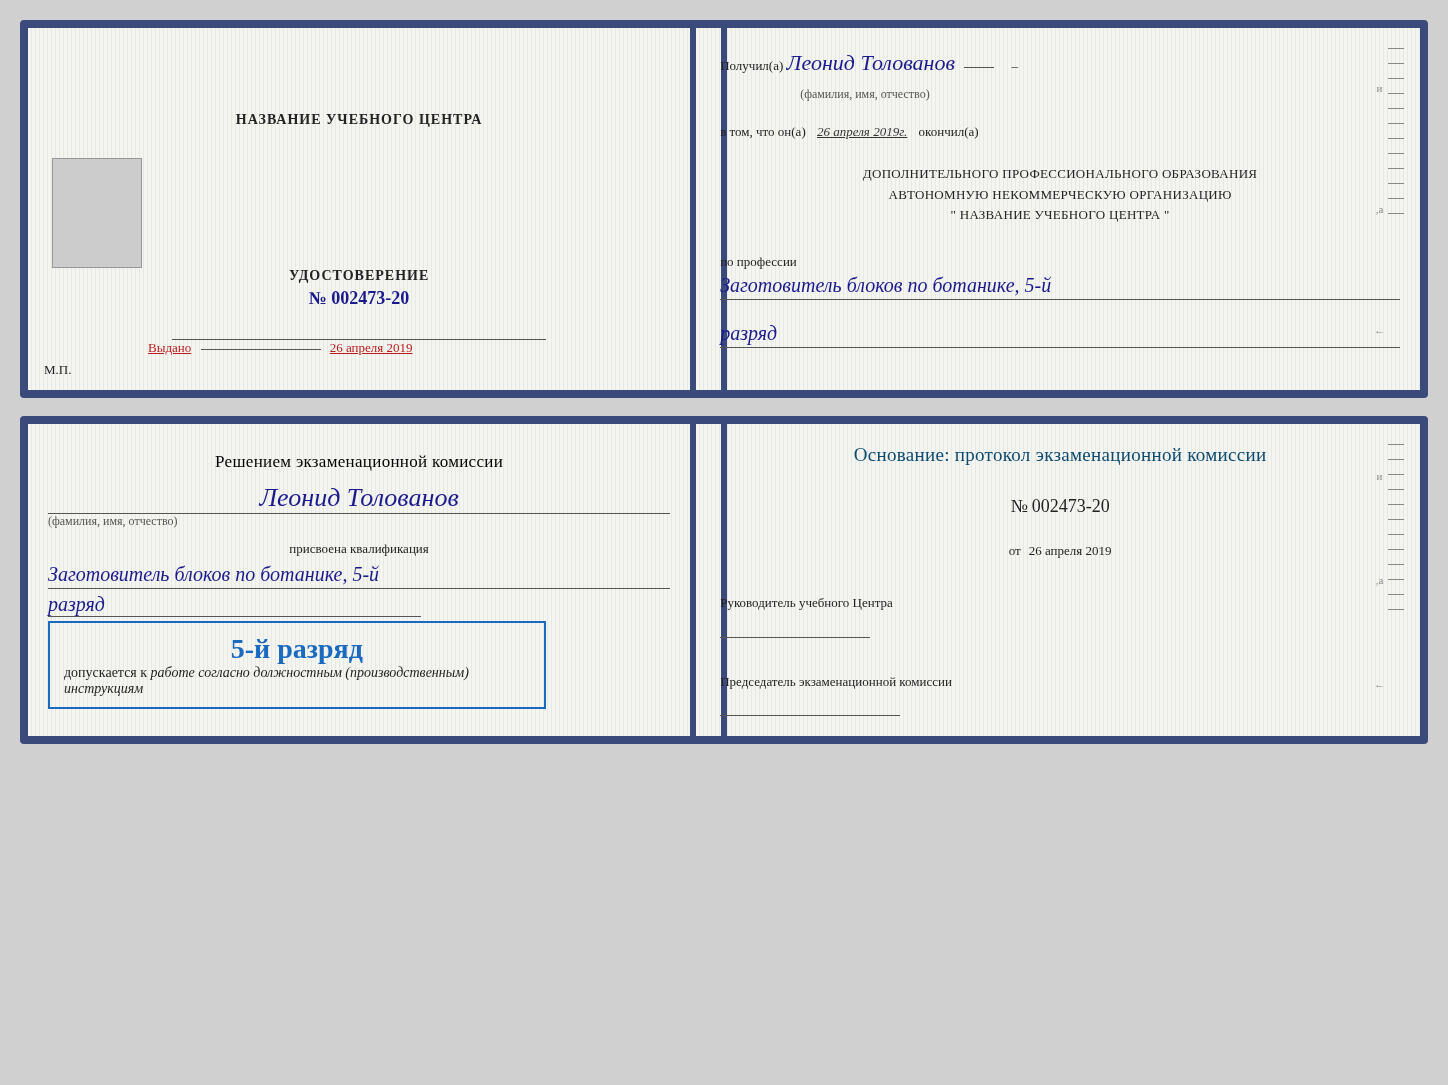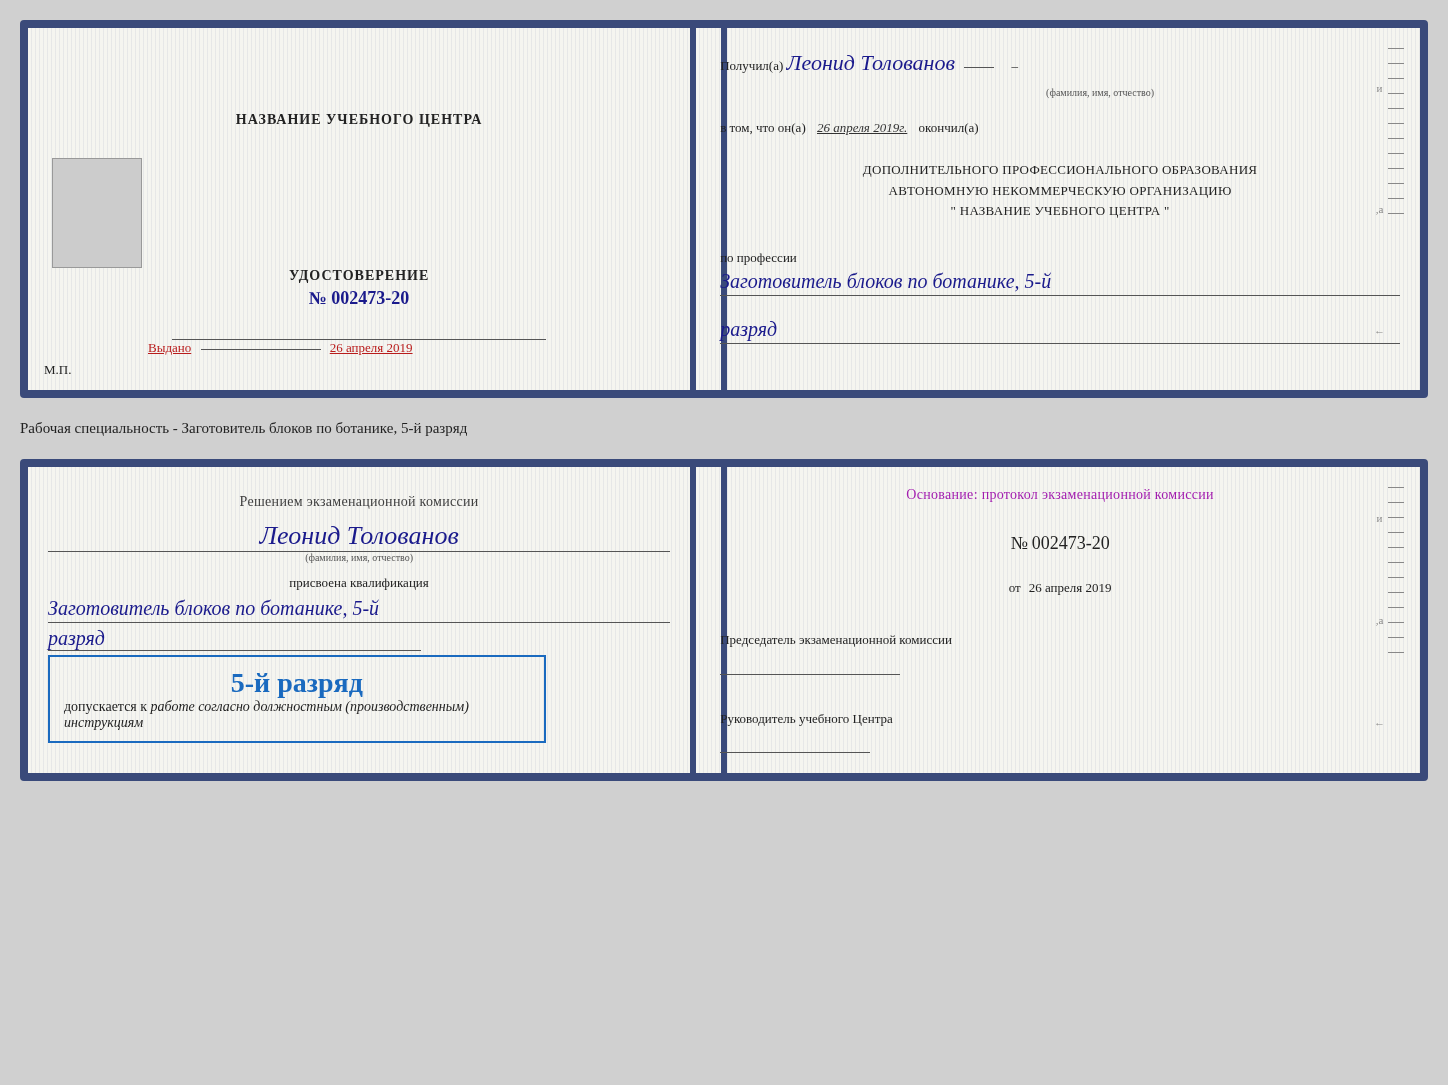--- a/index.html
+++ b/index.html
@@ -132,23 +132,23 @@
     }
 
     .recipient-name {
       font-size: 22px;
       font-family: 'Brush Script MT', cursive, serif;
       color: #1a1a8c;
       font-style: italic;
     }
 
     .small-label {
-      font-size: 10px;
+      font-size: 12px;
       color: #555;
-      text-align: center;
+      text-align: left;
       display: block;
     }
 
     .date-line {
       font-size: 13px;
       color: #222;
     }
 
     .date-value {
       font-style: italic;
@@ -183,22 +183,22 @@
       font-size: 15px;
       color: #222;
       padding: 4px 0;
     }
 
     
     
 
     
     .commission-text {
-      font-size: 14px;
-      color: #404040;
+      font-size: 17px;
+      color: #000000;
       text-align: center;
       letter-spacing: 0.3px;
       line-height: 1.6;
     }
 
     .person-name-large {
       font-size: 26px;
       font-family: 'Brush Script MT', cursive, serif;
       color: #1a1a8c;
       font-style: italic;
@@ -249,22 +249,22 @@
       font-size: 14px;
       color: #222;
     }
 
     .stamp-italic {
       font-style: italic;
     }
 
     
     .basis-text {
-      font-size: 14px;
-      color: #a21caf;
+      font-size: 19px;
+      color: #0c4a6e;
       letter-spacing: 0.3px;
     }
 
     .number-large {
       font-size: 18px;
       color: #222;
       font-weight: normal;
     }
 
     .date-from {
@@ -403,21 +403,20 @@
         <div class="side-dash"></div>
       </div>
       <div class="vertical-labels">
         <span>и</span>
         <span>,а</span>
         <span>←</span>
       </div>
     </div>
   </div>
 
-  <div class="specialty-label">Рабочая специальность - Заготовитель блоков по ботанике, 5-й разряд</div>
 
   <div class="document-card">
     <div class="center-line"></div>
 
     <div class="left-page" style="align-items:flex-start; padding:24px 20px;">
       <div class="commission-text" style="width:100%; text-align:center;">Решением экзаменационной комиссии</div>
 
       <div style="width:100%; margin-top:8px;">
         <div class="person-name-large">Леонид Толованов</div>
         <div style="text-align:center;">
@@ -446,27 +445,27 @@
         <span class="number-large">№</span>
         <span class="number-large">002473-20</span>
       </div>
 
       <div style="margin-top:10px; text-align:center;">
         <span class="date-from">от</span>
         <span class="date-from" style="margin-left:4px;">26 апреля 2019</span>
       </div>
 
       <div style="margin-top:20px;">
+        <div class="director-label">Руководитель учебного Центра</div>
+        <div style="border-bottom:1px solid #555; width:150px; margin-top:24px;"></div>
+      </div>
+
+      <div style="margin-top:20px;">
         <div class="chairman-label">Председатель экзаменационной комиссии</div>
         <div style="border-bottom:1px solid #555; width:180px; margin-top:24px;"></div>
-      </div>
-
-      <div style="margin-top:20px;">
-        <div class="director-label">Руководитель учебного Центра</div>
-        <div style="border-bottom:1px solid #555; width:150px; margin-top:24px;"></div>
       </div>
 
       <div class="side-dashes">
         <div class="side-dash"></div>
         <div class="side-dash"></div>
         <div class="side-dash"></div>
         <div class="side-dash"></div>
         <div class="side-dash"></div>
         <div class="side-dash"></div>
         <div class="side-dash"></div>

